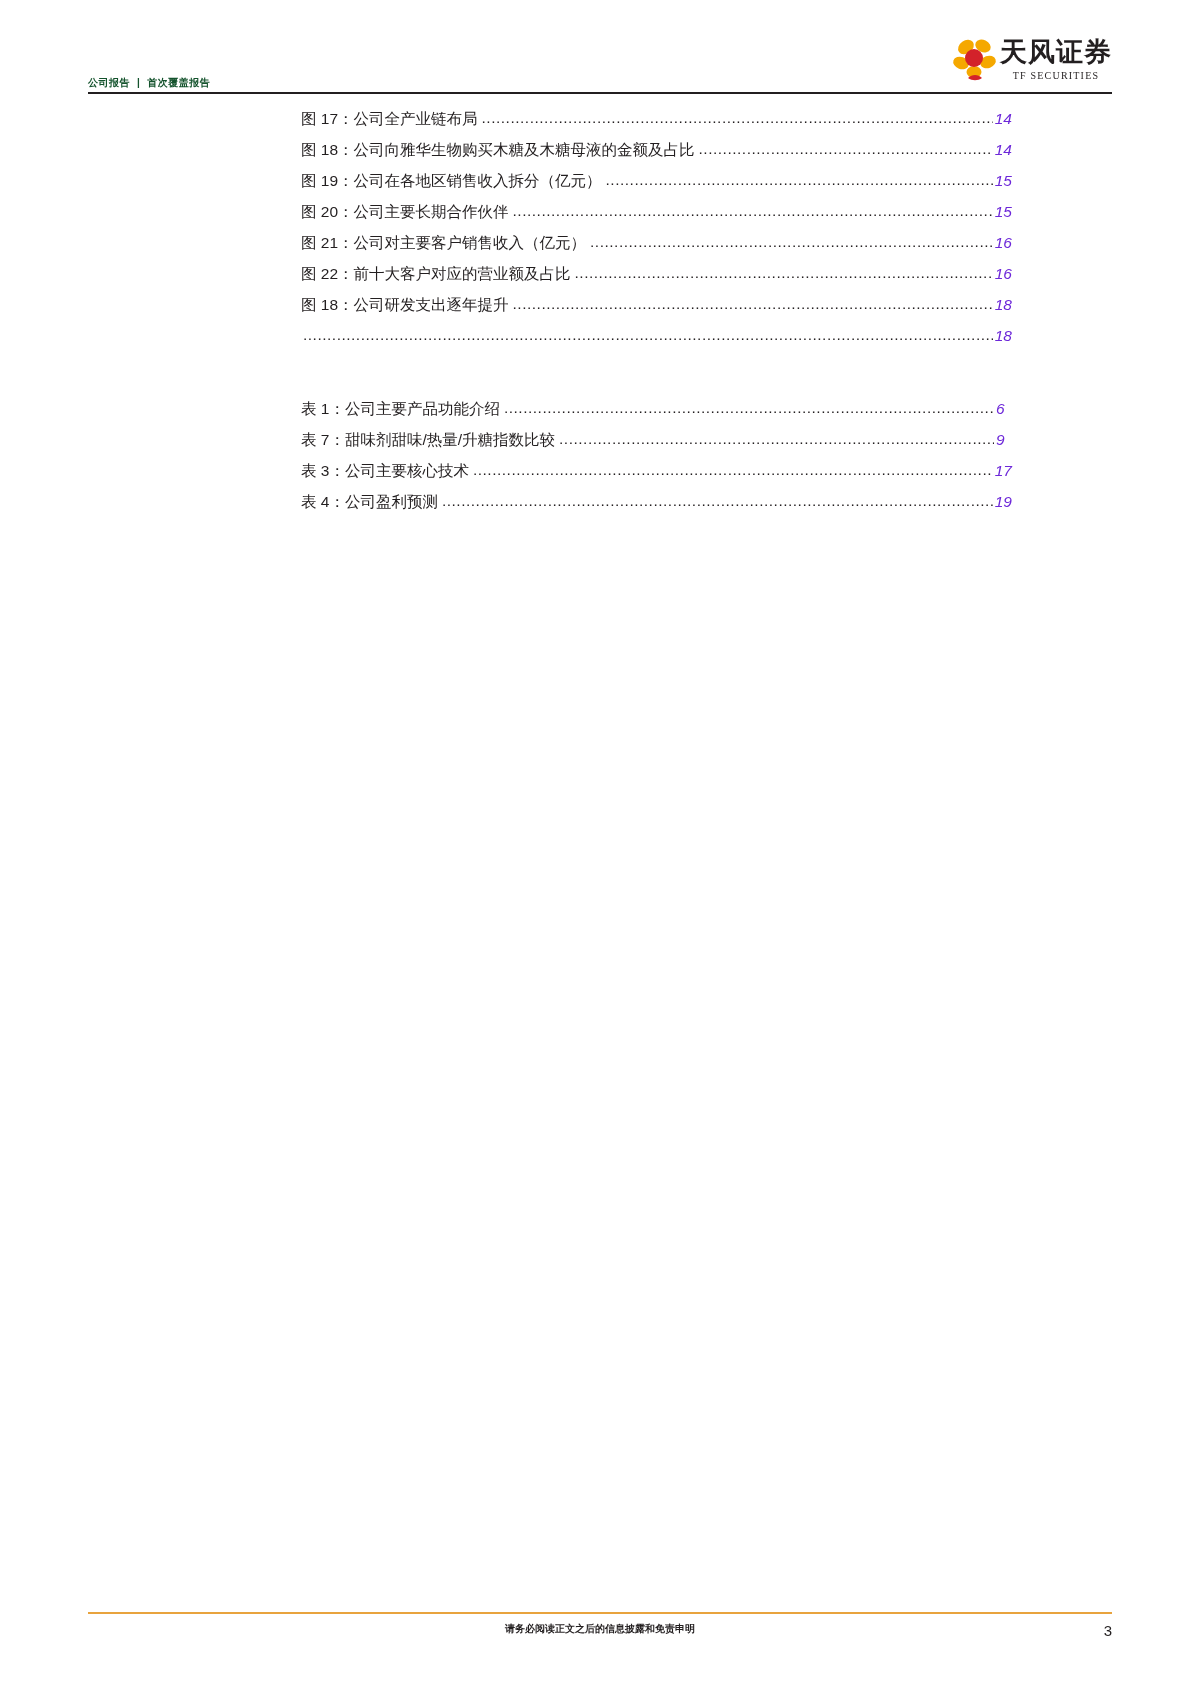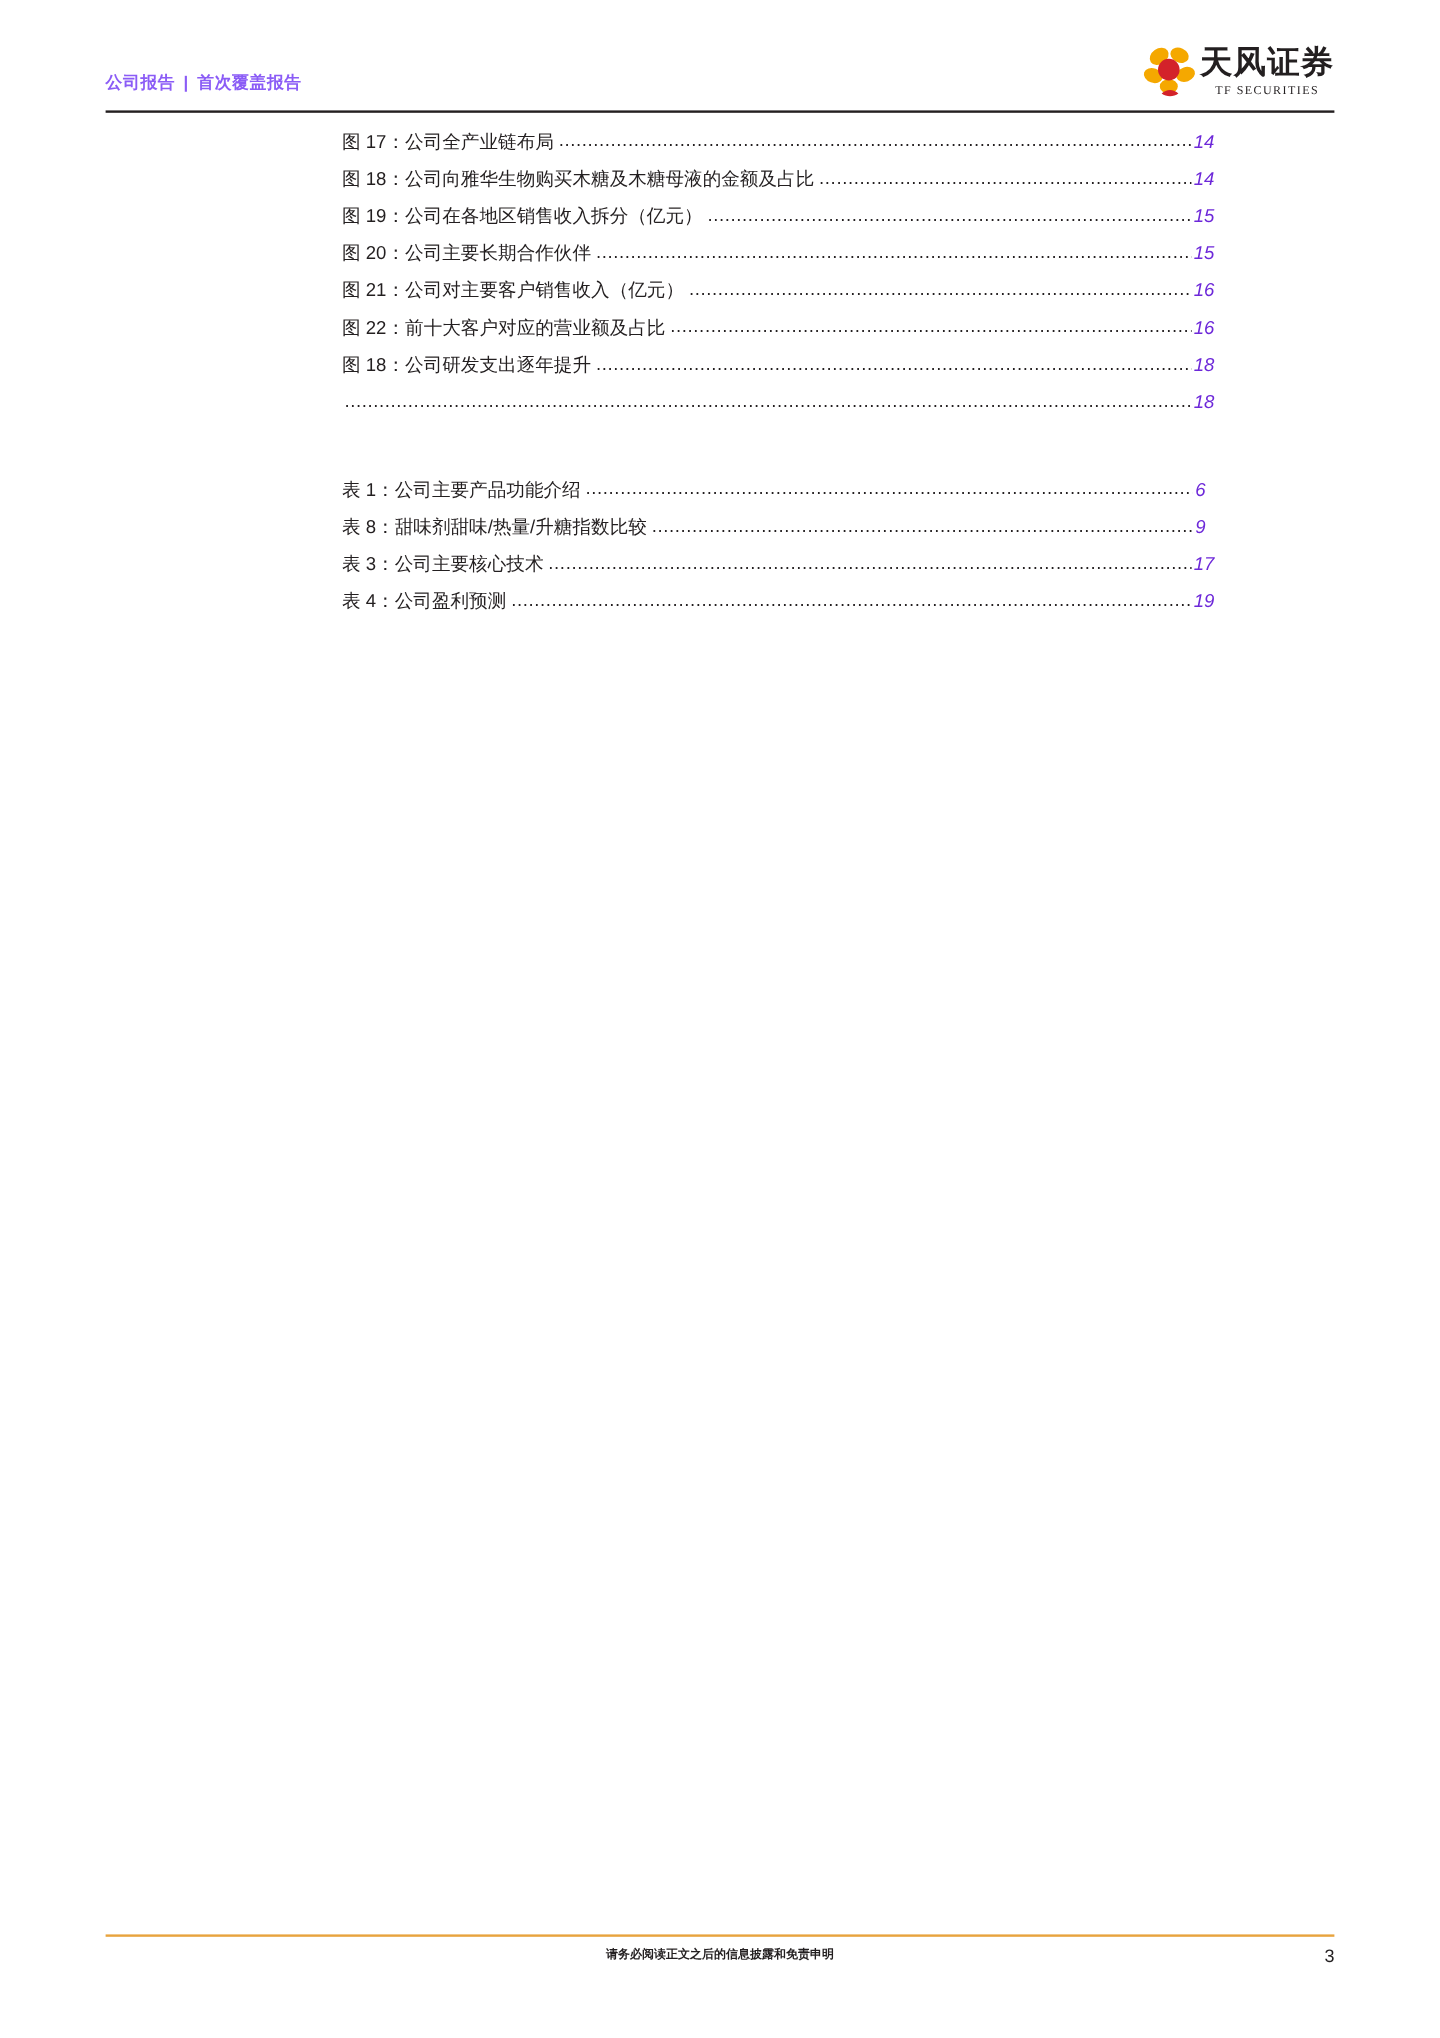--- a/index.html
+++ b/index.html
@@ -28,25 +28,25 @@
   .header {
     position: absolute;
     left: 88px;
     top: 30px;
     width: 1024px;
     height: 70px;
   }
   .header-left {
     position: absolute;
     left: 0;
-    top: 30px;
-    font-size: 14px;
+    top: 46px;
+    font-size: 10px;
     font-weight: bold;
     letter-spacing: 0.5px;
-    color: #8b5cf6;
+    color: #14532d;
     white-space: nowrap;
   }
   .header-left .sep {
     margin: 0 7px;
     font-weight: bold;
   }
   .header-rule {
     position: absolute;
     left: 0;
     top: 62px;
@@ -99,20 +99,21 @@
   .toc-group { margin: 0; padding: 0; }
   .toc-gap { height: 42px; }
 
   .toc-row {
     display: flex;
     align-items: baseline;
     font-size: 15.5px;
     line-height: 31px;
     color: #231f20;
     white-space: nowrap;
+    margin-left: 16px;
   }
   .toc-label {
     flex: 0 0 auto;
     padding-right: 2px;
   }
   .toc-dots {
     flex: 1 1 auto;
     overflow: hidden;
     white-space: nowrap;
     font-size: 15.5px;
@@ -234,21 +235,21 @@
 
     <div class="toc-gap"></div>
 
     <div class="toc-group">
       <div class="toc-row">
         <span class="toc-label">表 1：公司主要产品功能介绍</span>
         <span class="toc-dots">........................................................................................................................................................................................................</span>
         <span class="toc-page">6</span>
       </div>
       <div class="toc-row">
-        <span class="toc-label">表 8：甜味剂甜味/热量/升糖指数比较</span>
+        <span class="toc-label">表 7：甜味剂甜味/热量/升糖指数比较</span>
         <span class="toc-dots">........................................................................................................................................................................................................</span>
         <span class="toc-page">9</span>
       </div>
       <div class="toc-row">
         <span class="toc-label">表 3：公司主要核心技术</span>
         <span class="toc-dots">........................................................................................................................................................................................................</span>
         <span class="toc-page">17</span>
       </div>
       <div class="toc-row">
         <span class="toc-label">表 4：公司盈利预测</span>

